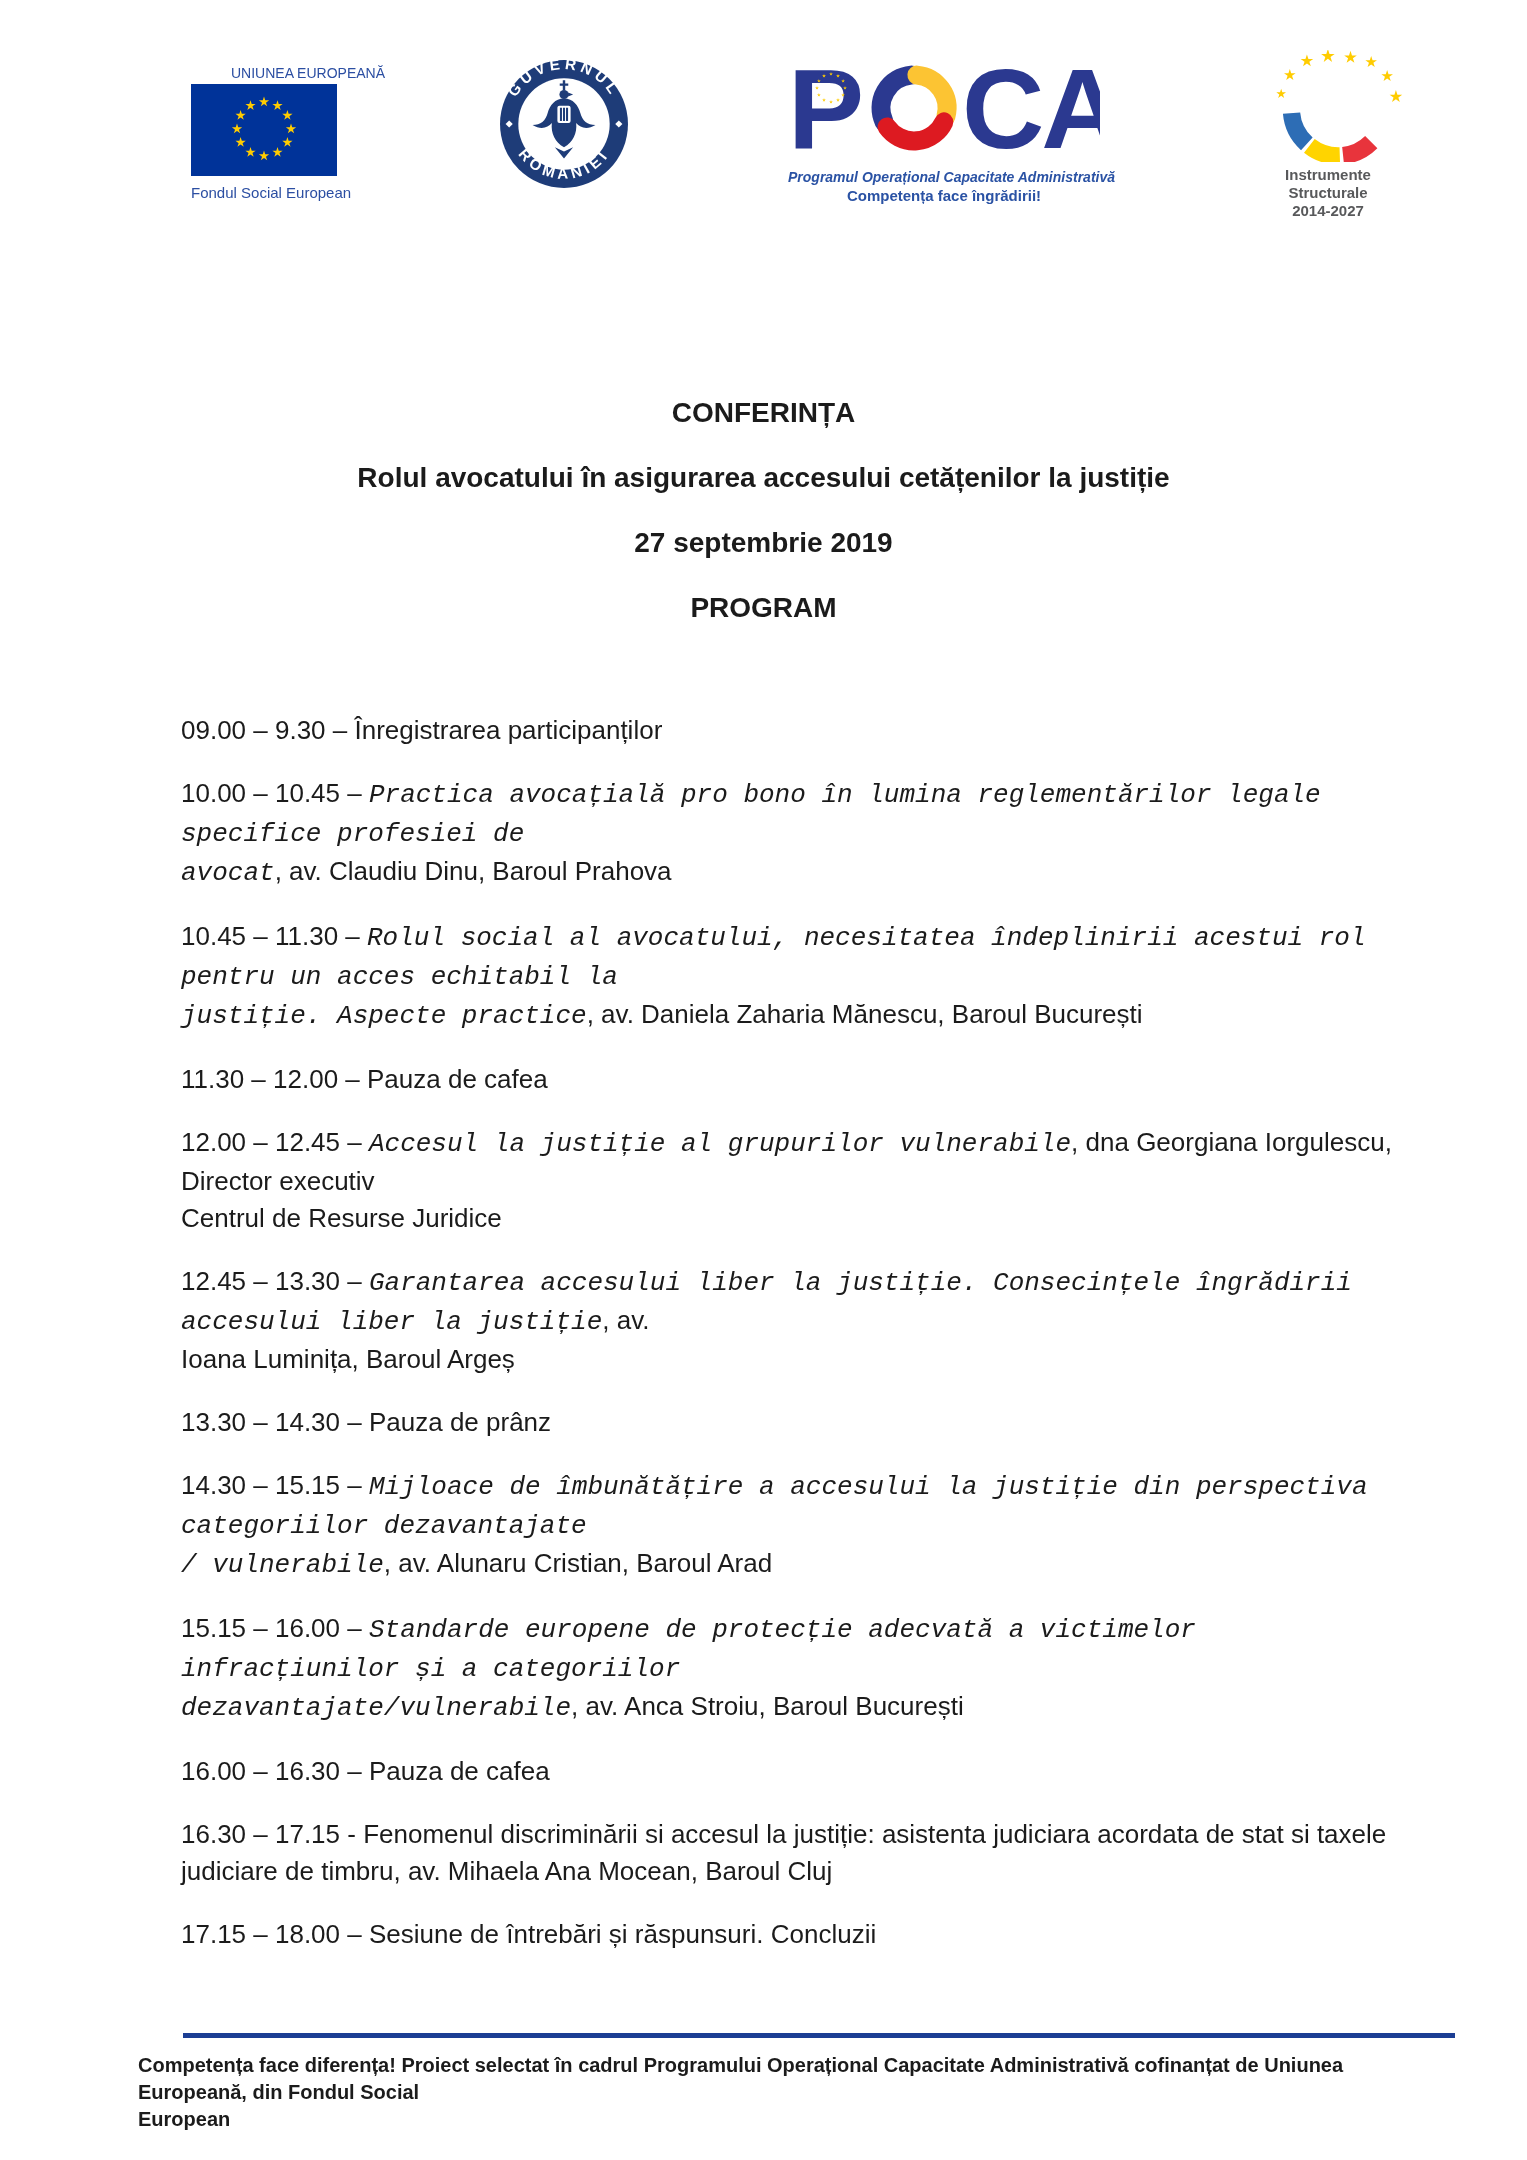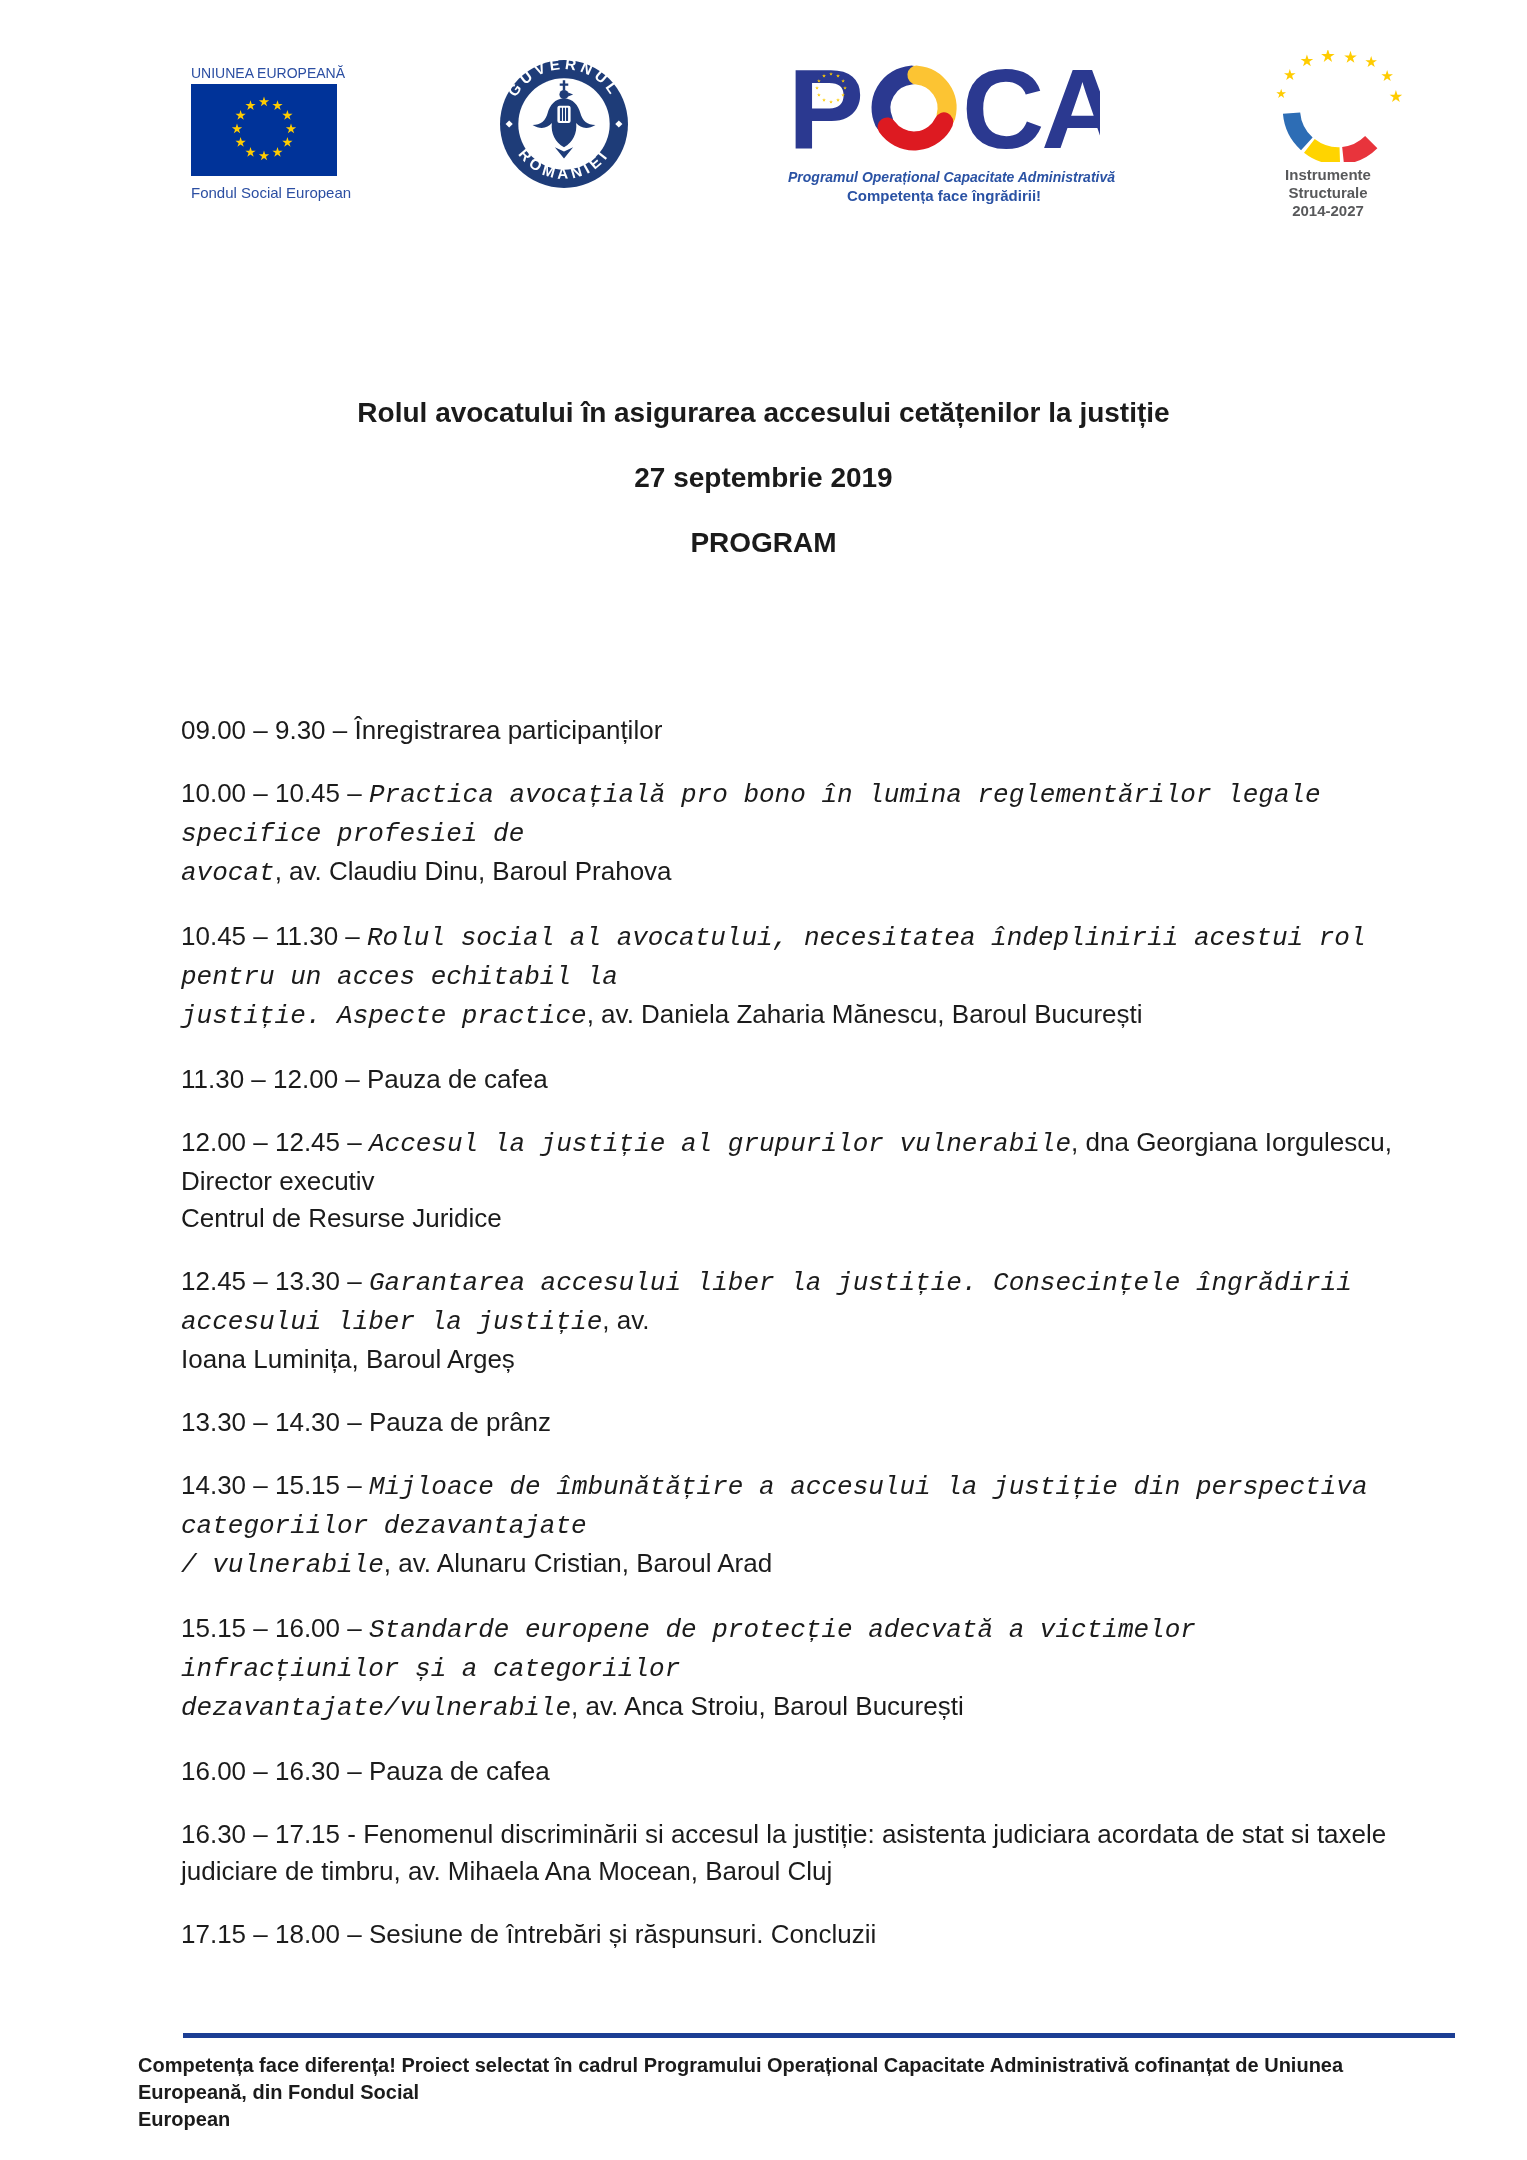--- a/index.html
+++ b/index.html
@@ -11,21 +11,21 @@
   html,body{margin:0;padding:0;background:#e8e8e8;}
   .page{
     position:relative;width:1527px;height:2160px;background:#ffffff;
     font-family:"Liberation Sans",sans-serif;color:var(--text);
     margin:0 auto;overflow:hidden;
   }
   
   .logo{position:absolute;text-align:center;}
   .logo-eu{left:191px;top:64px;width:146px;}
   .eu-cap{font-size:14px;color:#2b4ea2;line-height:18px;white-space:nowrap;}
-  .eu-cap.top{margin-bottom:2px;text-align:center;}
+  .eu-cap.top{margin-bottom:2px;text-align:center;margin-left:40px;}
   .eu-cap.bottom{margin-top:4px;font-size:15px;text-align:right;}
   .logo-gov{left:498px;top:58px;width:132px;height:132px;}
   .logo-poca{left:788px;top:56px;width:312px;}
   .poca-sub{font-size:14px;font-weight:bold;font-style:italic;color:var(--poca-caption-blue);line-height:18px;white-space:nowrap;}
   .poca-slogan{font-size:15px;font-weight:bold;color:var(--poca-caption-blue);line-height:19px;}
   .logo-is{left:1251px;top:50px;width:154px;}
   .is-cap{font-size:15px;font-weight:bold;color:var(--is-gray);line-height:18px;}
   
   .title-block{position:absolute;top:398px;left:0;width:100%;text-align:center;}
   .title-line{font-size:28px;font-weight:bold;line-height:29px;margin-bottom:36px;}
@@ -146,20 +146,21 @@
         <use href="#star5" transform="translate(141.7,45.9) scale(6.5)"></use>
       </g>
     </svg>
     <div class="is-cap">
       <span>Instrumente Structurale</span><br>
       <span>2014-2027</span>
     </div>
   </div>
 
   <div class="title-block">
+    <div class="title-line">CONFERINȚA</div>
     <div class="title-line">Rolul avocatului în asigurarea accesului cetățenilor la justiție</div>
     <div class="title-line">27 septembrie 2019</div>
     <div class="title-line">PROGRAM</div>
   </div>
 
   <div class="program">
       <p class="prog-item"><span>09.00 – 9.30 – Înregistrarea participanților</span></p>
       <p class="prog-item"><span>10.00 – 10.45 – </span><span class="it">Practica avocațială pro bono în lumina reglementărilor legale specifice profesiei de</span><br><span class="it">avocat</span><span>, av. Claudiu Dinu, Baroul Prahova</span></p>
       <p class="prog-item"><span>10.45 – 11.30 – </span><span class="it">Rolul social al avocatului, necesitatea îndeplinirii acestui rol pentru un acces echitabil la</span><br><span class="it">justiție. Aspecte practice</span><span>, av. Daniela Zaharia Mănescu, Baroul București</span></p>
       <p class="prog-item"><span>11.30 – 12.00 – Pauza de cafea</span></p>

